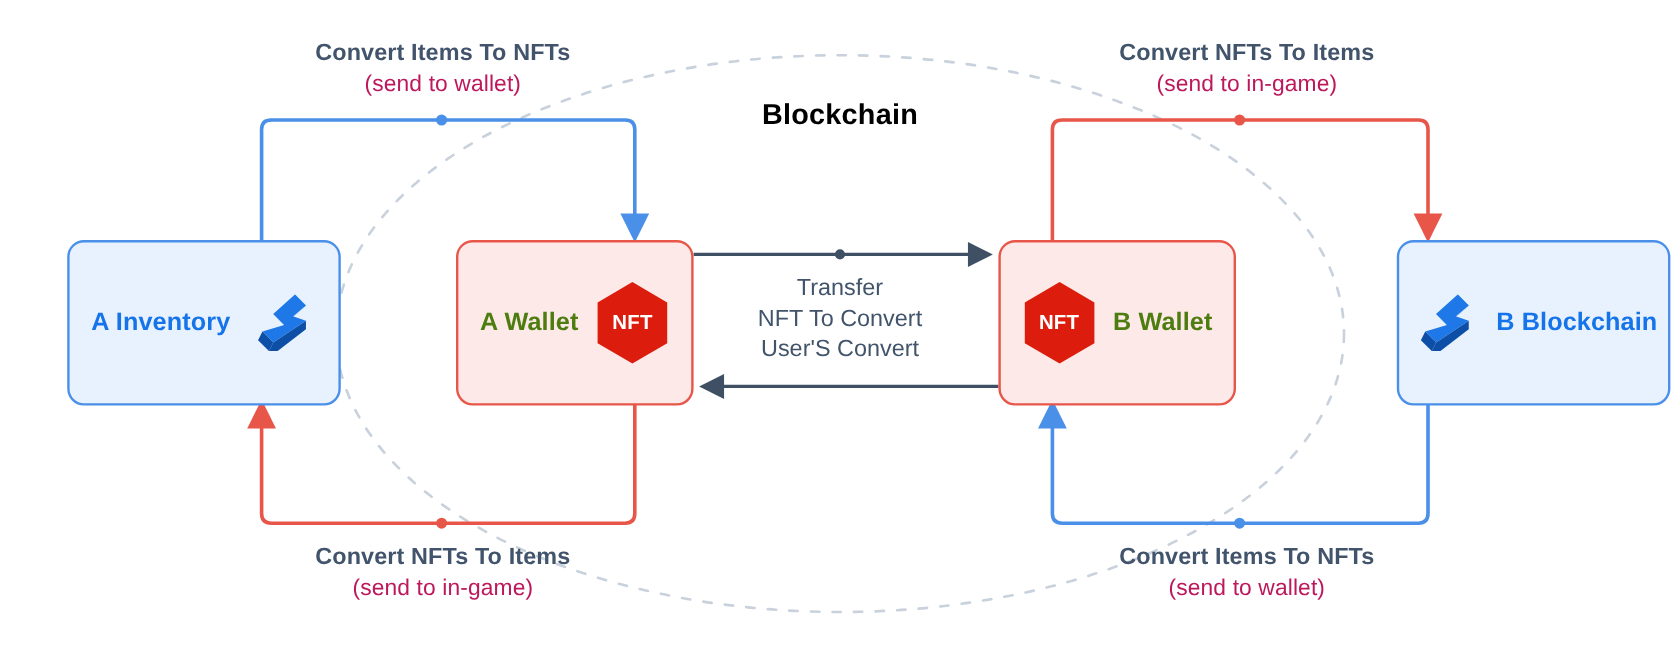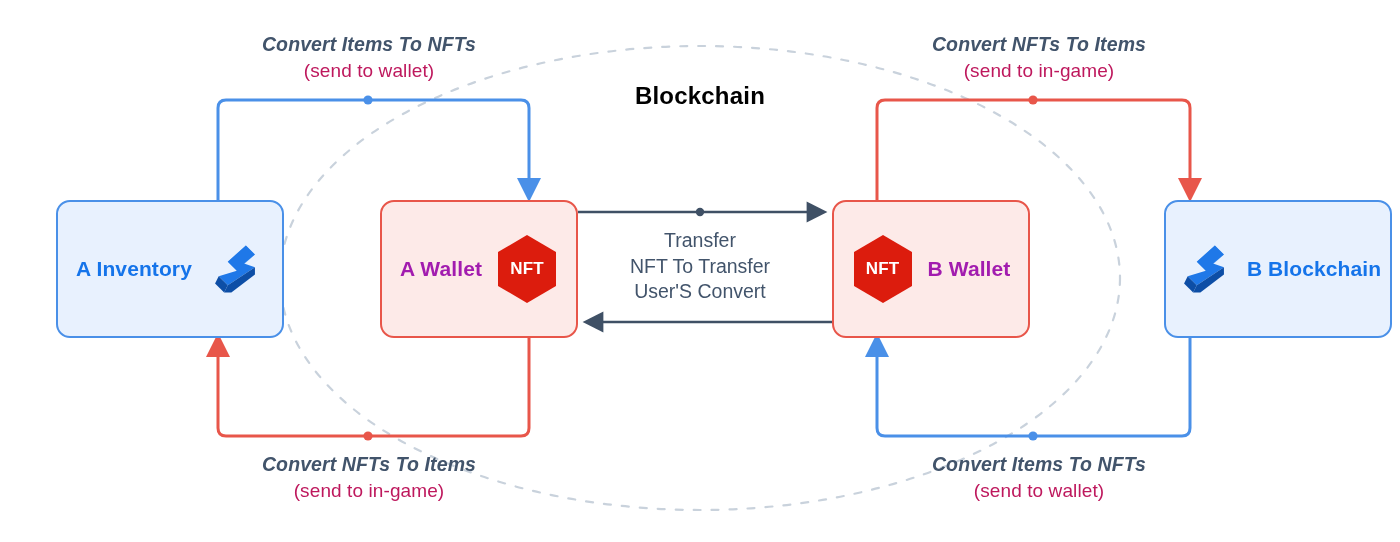--- a/index.html
+++ b/index.html
@@ -44,21 +44,21 @@
     background: #fdeae8;
     border: 2px solid #e8564a;
   }
   .node-label {
     font-weight: bold;
     font-size: 21px;
     letter-spacing: .1px;
     white-space: nowrap;
   }
   .inv .node-label { color: #1574ea; }
-  .wal .node-label { color: #a21caf; }
+  .wal .node-label { color: #4d7c0f; }
 
   
   .bolt-icon { width: 58px; height: 58px; display:block; flex: 0 0 auto; }
 
   
   .nft-hex {
     position: relative;
     width: 62px;
     height: 70px;
     flex: 0 0 auto;
@@ -81,21 +81,20 @@
     text-align: center;
     line-height: 1.32;
     white-space: nowrap;
   }
   .caption .cap-title {
     display: block;
     font-weight: bold;
     font-size: 19.5px;
     color: #42546b;
     letter-spacing: .1px;
-    font-style: italic;
   }
   .caption .cap-sub {
     display: block;
     font-size: 19px;
     color: #be185d;
     letter-spacing: .1px;
   }
 
   
   #blockchain-title {
@@ -181,21 +180,21 @@
     <span class="cap-sub">(send to in-game)</span>
   </div>
 
   <div class="caption" style="left:880px; top:452px; width:318px;">
     <span class="cap-title">Convert Items To NFTs</span>
     <span class="cap-sub">(send to wallet)</span>
   </div>
 
   <div id="transfer-label">
     <span>Transfer</span>
-    <span>NFT To Transfer</span>
+    <span>NFT To Convert</span>
     <span>User'S Convert</span>
   </div>
 
   <div class="node inv" style="left:32px; top:200px; width:228px; height:138px;">
     <span class="node-label">A Inventory</span>
     <svg class="bolt-icon" viewBox="0 0 64 64">
       <path d="M44 6 L54 16 L34 34 L24 24 Z" fill="#7bb4f5"></path>
       <path d="M44 6 L24 24 L34 34 L14 40 L24 50 L54 30 L42 26 L54 16 Z" fill="#1f78e8"></path>
       <path d="M14 40 L24 50 L20 58 L10 48 Z" fill="#0d4ea6"></path>
       <path d="M24 50 L54 30 L54 38 L28 58 L20 58 Z" fill="#0d4ea6"></path>

